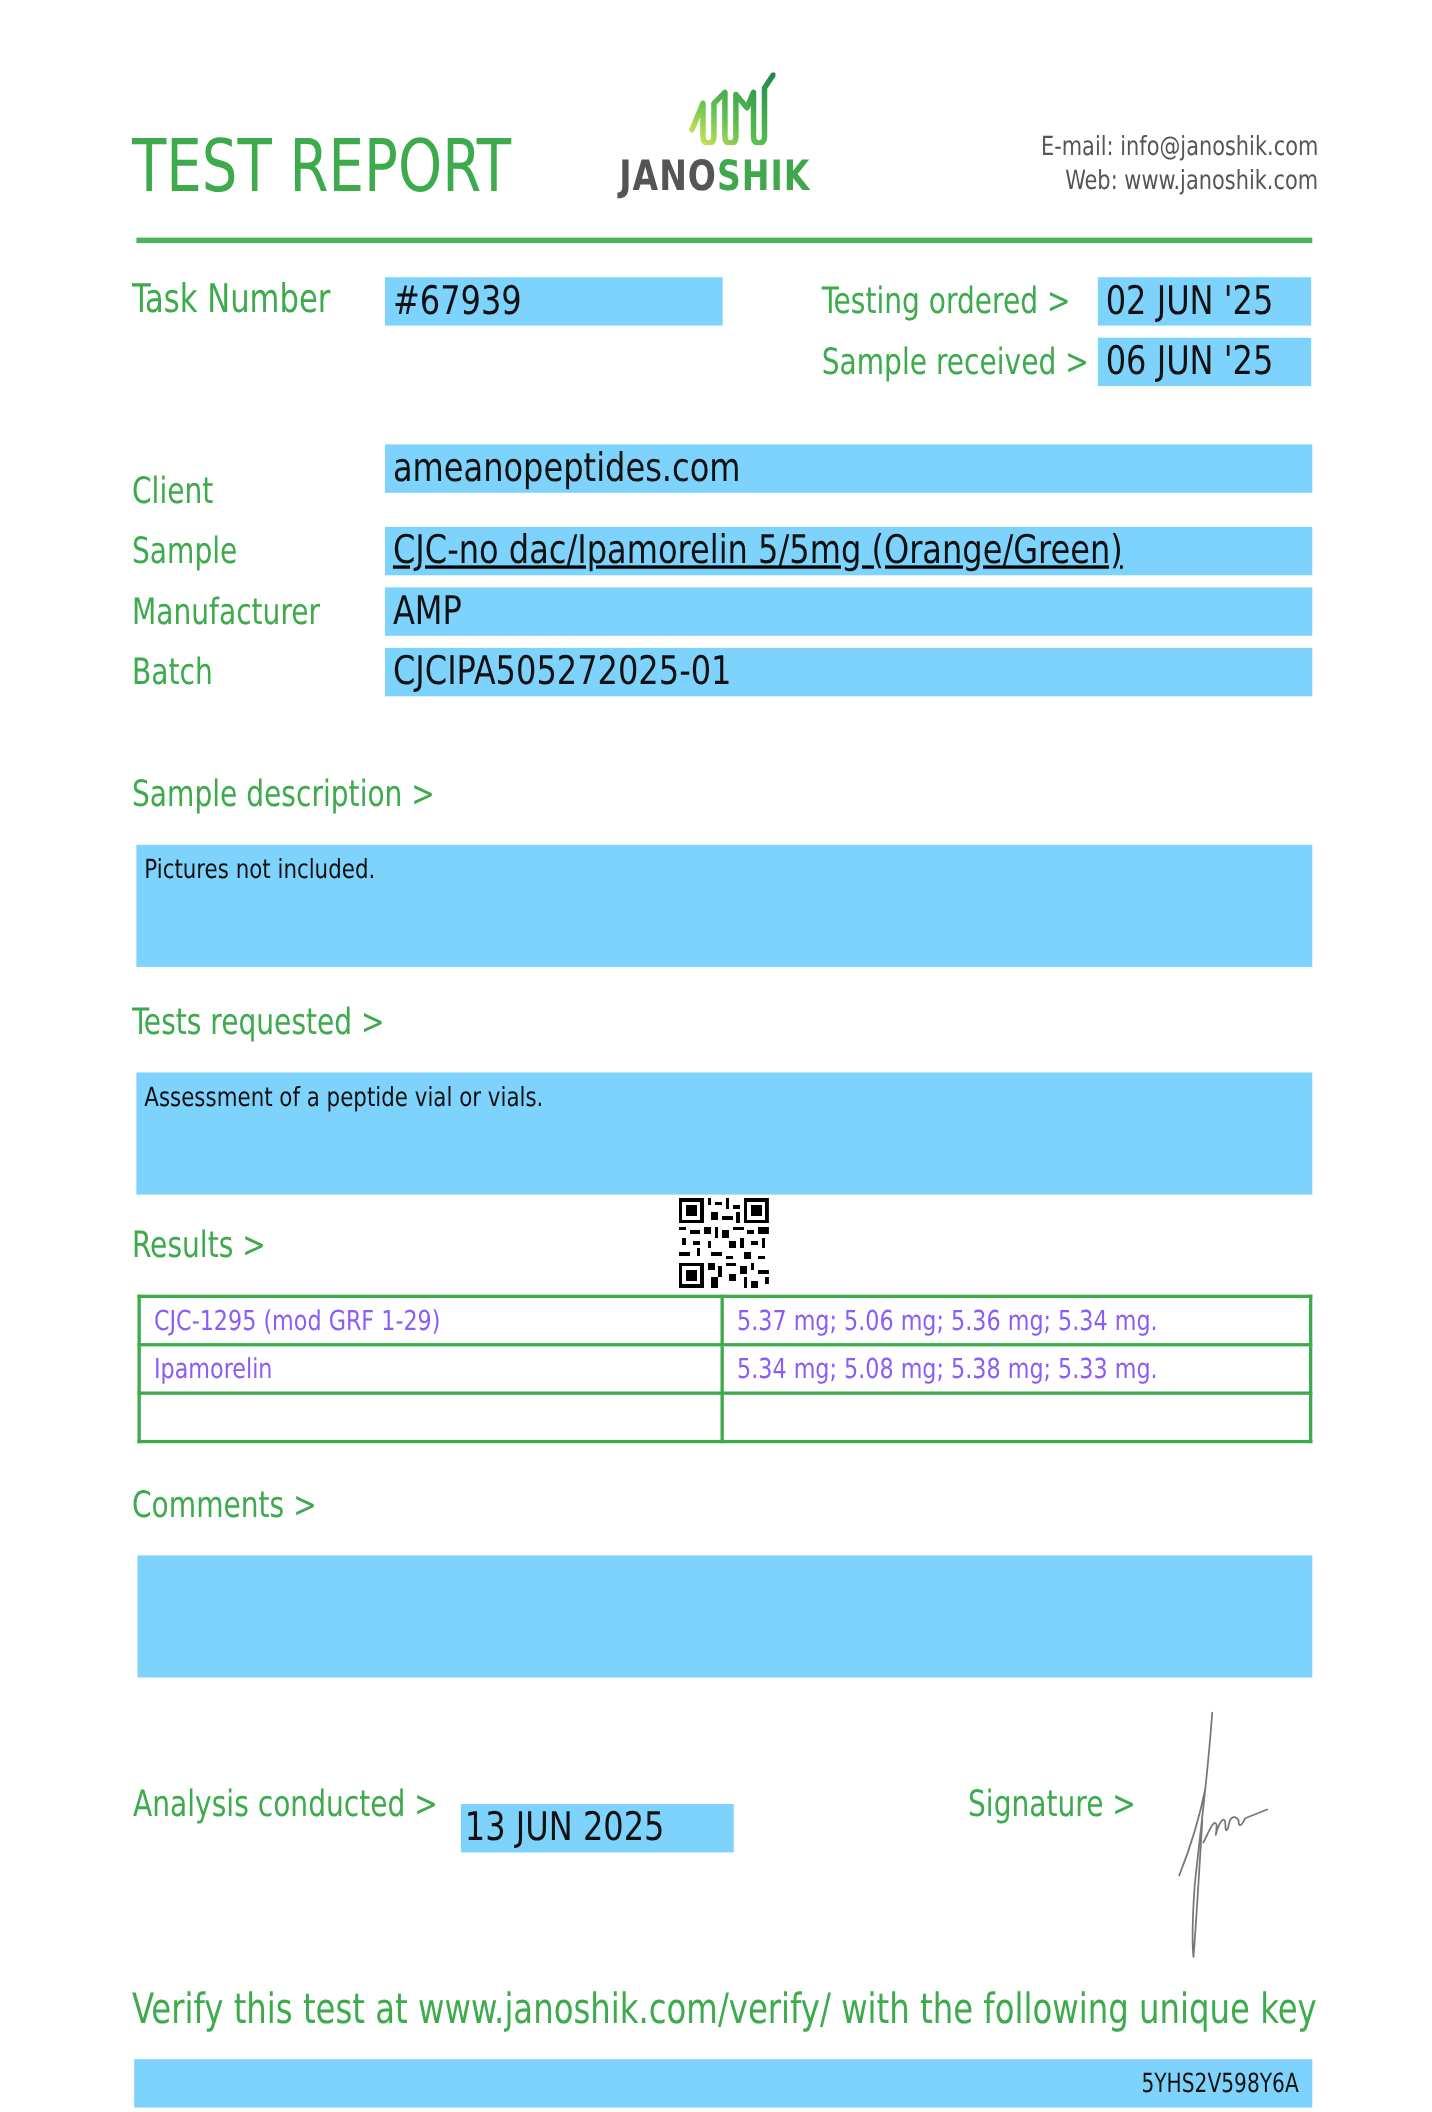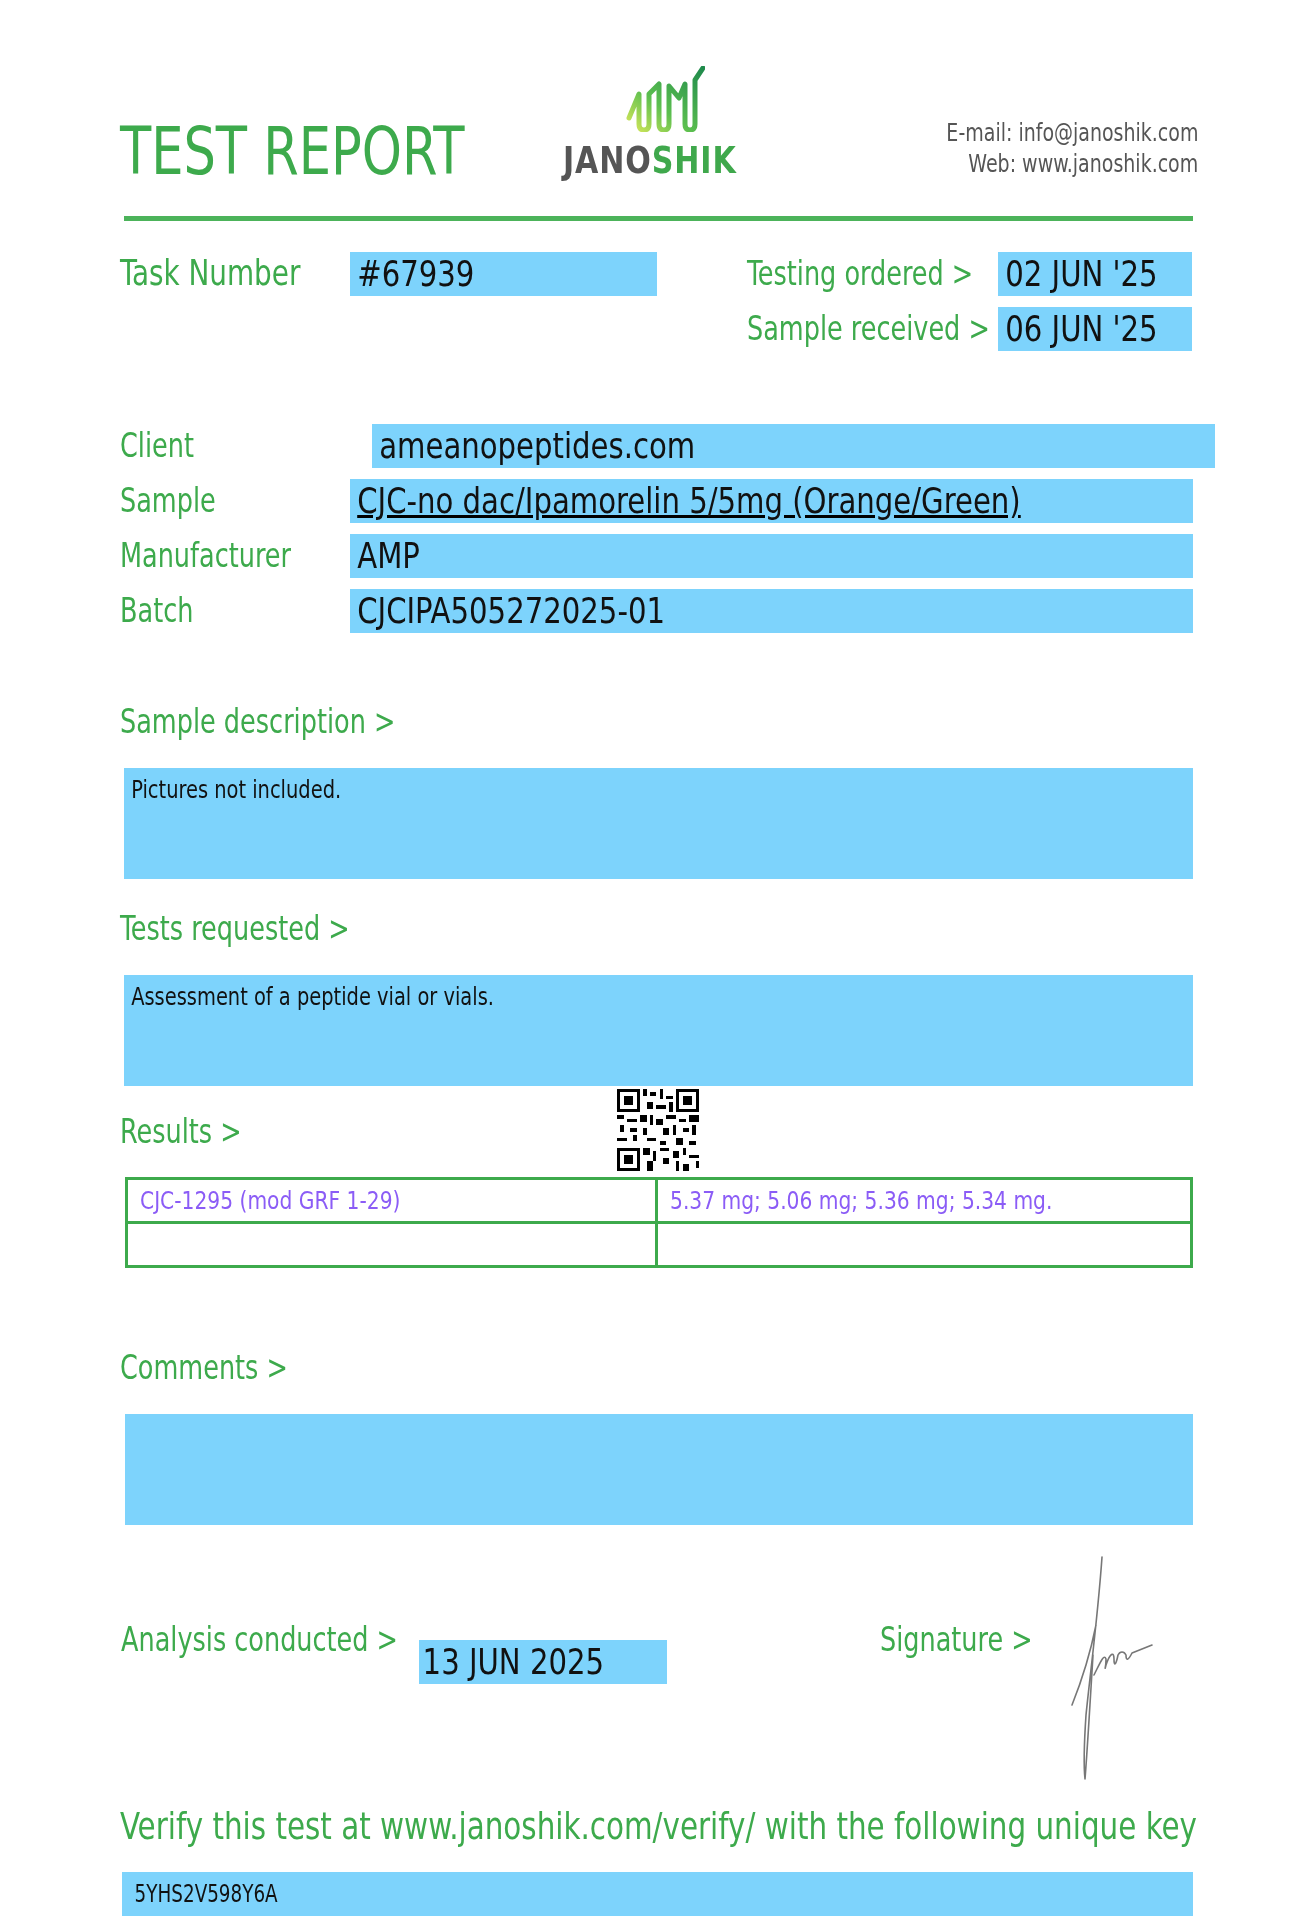--- a/index.html
+++ b/index.html
@@ -13,21 +13,21 @@
   .contact { right:104px; text-align:right; color:#555; font-size:24px; line-height:31px; transform:scaleX(0.88); transform-origin:right; }
   .rule { left:124px; top:216px; width:1069px; height:5px; background:#4cb35a; }
   .lbl { font-size:36px; transform:scaleX(0.86); transform-origin:left; white-space:nowrap; }
   .lbl-sm { font-size:33px; transform:scaleX(0.86); transform-origin:left; white-space:nowrap; }
   .val-box { height:44px; }
   .val { font-size:36px; line-height:44px; padding-left:8px; transform:scaleX(0.9); transform-origin:left; white-space:nowrap; }
   .box-text { font-size:24px; padding:8px 8px; transform:scaleX(0.9); transform-origin:left; white-space:nowrap; }
   table.results { border-collapse:collapse; position:absolute; left:125px; top:1177px; width:1068px; }
   table.results td { border:3px solid #3daa4c; height:41px; font-size:25px; padding:0 12px; color:#8b5cf6; }
   table.results td span { display:inline-block; transform:scaleX(0.9); transform-origin:left; white-space:nowrap; }
-  .key { font-size:24px; text-align:left; line-height:44px; }
+  .key { font-size:24px; text-align:right; line-height:44px; }
   .key span { display:inline-block; transform:scaleX(0.85); }
 </style>
 </head>
 <body>
 
 <div class="abs green title">TEST REPORT</div>
 
 <div class="abs" style="left:563px; top:66px; width:190px; height:110px;text-align:right;">
   <svg width="80" height="66" viewBox="0 0 80 66" style="position:absolute; left:62px; top:0;">
     <defs>
@@ -58,21 +58,21 @@
 <div class="abs gray-box val-box" style="left:998px; top:252px; width:194px;">
   <div class="val black">02 JUN '25</div>
 </div>
 
 <div class="abs green lbl-sm" style="left:747px; top:309px;">Sample received &gt;</div>
 <div class="abs gray-box val-box" style="left:998px; top:307px; width:194px;">
   <div class="val black">06 JUN '25</div>
 </div>
 
 <div class="abs green lbl-sm" style="left:120px; top:426px;">Client</div>
-<div class="abs gray-box val-box" style="left:350px; top:424px; width:843px;margin-left:22px;">
+<div class="abs gray-box val-box" style="left:350px; top:404px; width:843px;">
   <div class="val black">ameanopeptides.com</div>
 </div>
 
 <div class="abs green lbl-sm" style="left:120px; top:481px;">Sample</div>
 <div class="abs gray-box val-box" style="left:350px; top:479px; width:843px;text-decoration:underline;">
   <div class="val black">CJC-no dac/Ipamorelin 5/5mg (Orange/Green)</div>
 </div>
 
 <div class="abs green lbl-sm" style="left:120px; top:536px;">Manufacturer</div>
 <div class="abs gray-box val-box" style="left:350px; top:534px; width:843px;">
@@ -152,20 +152,24 @@
   </svg>
 </div>
 
 <table class="results">
   <tbody>
       <tr>
     <td style="width:503px;"><span>CJC-1295 (mod GRF 1-29)</span></td>
     <td><span>5.37 mg; 5.06 mg; 5.36 mg; 5.34 mg.</span></td>
   </tr>
   <tr>
+    <td><span>Ipamorelin</span></td>
+    <td><span>5.34 mg; 5.08 mg; 5.38 mg; 5.33 mg.</span></td>
+  </tr>
+  <tr>
     <td><span></span></td>
     <td><span></span></td>
   </tr>
 </tbody>
   </table>
 
 <div class="abs green lbl-sm" style="left:120px; top:1348px;">Comments &gt;</div>
 <div class="abs gray-box" style="left:125px; top:1414px; width:1068px; height:111px;">
   <div class="box-text black"></div>
 </div>

